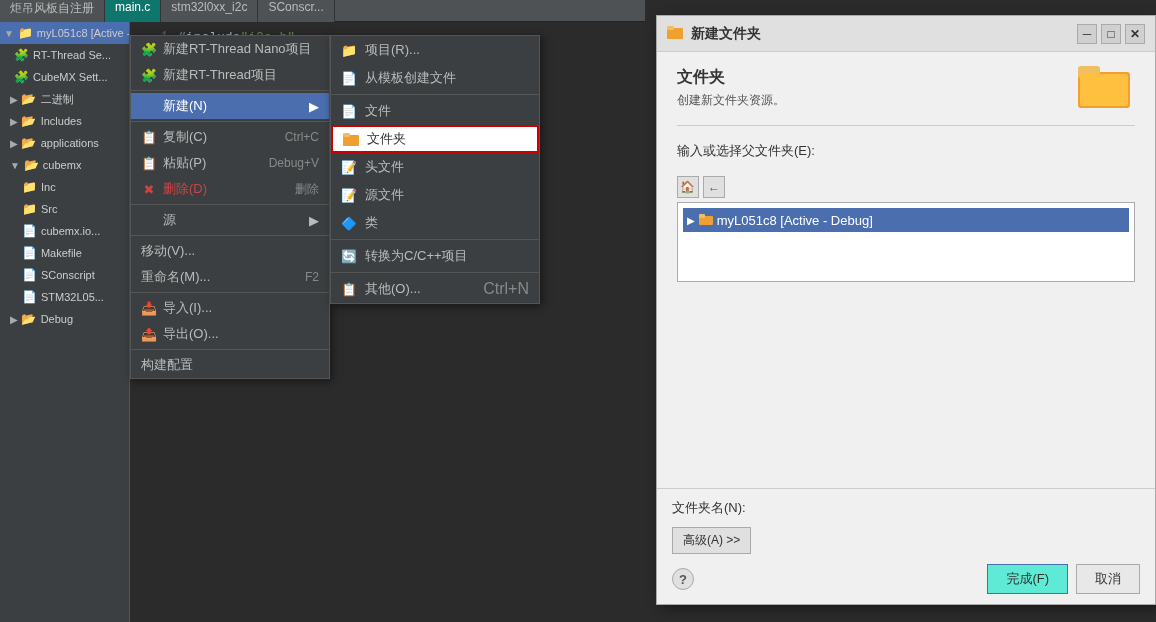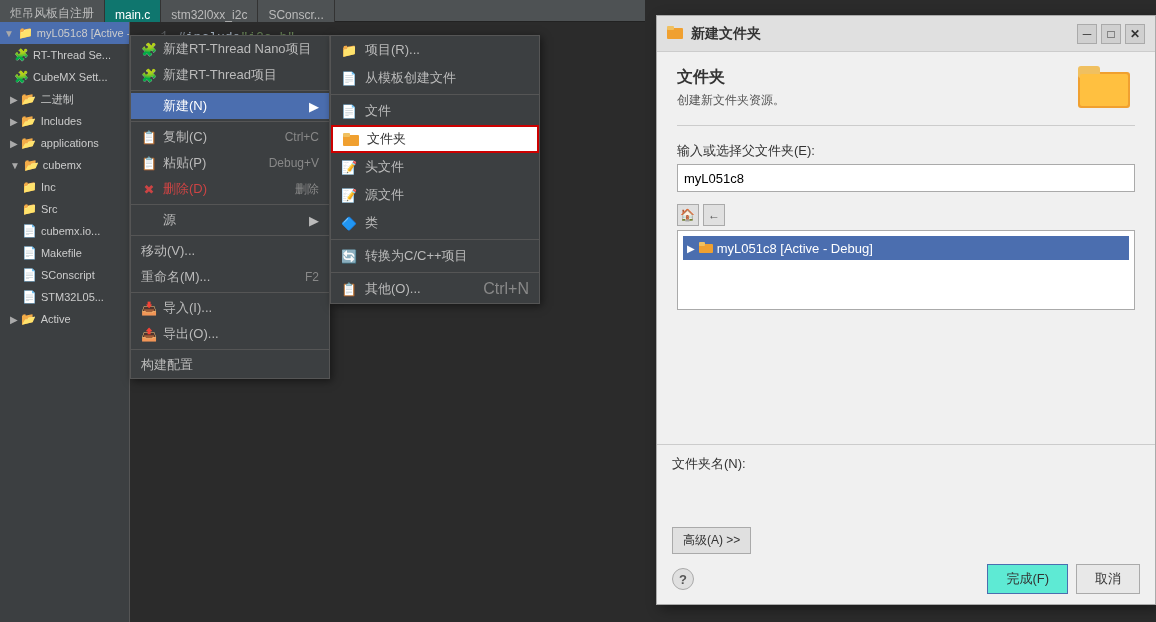--- a/index.html
+++ b/index.html
@@ -30,21 +30,21 @@
       height: 22px;
       background: #4e5254;
       display: flex;
       align-items: center;
       border-bottom: 1px solid #222;
     }
     .tab-item {
       height: 22px;
       padding: 0 10px;
       display: flex;
-      align-items: flex-end;
+      align-items: flex-start;
       color: #bbb;
       font-size: 12px;
       background: #4e5254;
       border-right: 1px solid #333;
       cursor: pointer;
       white-space: nowrap;
     }
     .tab-item.active {
       background: #0f766e;
       color: #fff;
@@ -280,21 +280,20 @@
       height: 28px;
       border: 1px solid #4b6eaf;
       padding: 0 6px;
       font-size: 13px;
       background: #fff;
       outline: none;
     }
     .advanced-row {
       display: flex;
       align-items: flex-end;
-      margin-top: 44px;
     }
     .advanced-btn {
       padding: 4px 10px;
       background: #e0e0e0;
       border: 1px solid #aaa;
       font-size: 12px;
       cursor: pointer;
       color: #333;
     }
     .dialog-action-row {
@@ -400,21 +399,21 @@
     <span style="margin-right:4px;">📄</span>
     <span style="font-size:11px;">SConscript</span>
   </div>
   <div class="tree-item" style="padding-left:22px;">
     <span style="margin-right:4px;">📄</span>
     <span style="font-size:11px;">STM32L05...</span>
   </div>
   <div class="tree-item" style="padding-left:10px;">
     <span class="arrow">▶</span>
     <span style="margin-right:4px;">📂</span>
-    <span style="font-size:11px;">Active</span>
+    <span style="font-size:11px;">Debug</span>
   </div>
 </div>
 
 <div class="code-area" style="left:130px;">
   <div class="code-line">
     <span class="code-line-num">1</span>
     <span class="code-normal">#include </span>
       <span class="code-string">"i2c.h"</span>
   </div>
 </div>
@@ -554,21 +553,20 @@
           <rect x="0" y="4" width="22" height="12" rx="3" fill="#f0c060"></rect>
           <rect x="2" y="12" width="48" height="32" rx="2" fill="#ffc040"></rect>
         </svg>
       </div>
     </div>
 
     <div class="dialog-divider"></div>
 
     <div>
       <div class="dialog-label">输入或选择父文件夹(E):</div>
-      <input class="dialog-input" type="text" value="myL051c8" style="">
     </div>
 
     <div>
       <div class="dialog-tree-nav">
         <div class="nav-btn">🏠</div>
         <div class="nav-btn">←</div>
       </div>
       <div class="dialog-tree">
         <div class="dialog-tree-item selected">
           <span class="arrow">▶</span>

